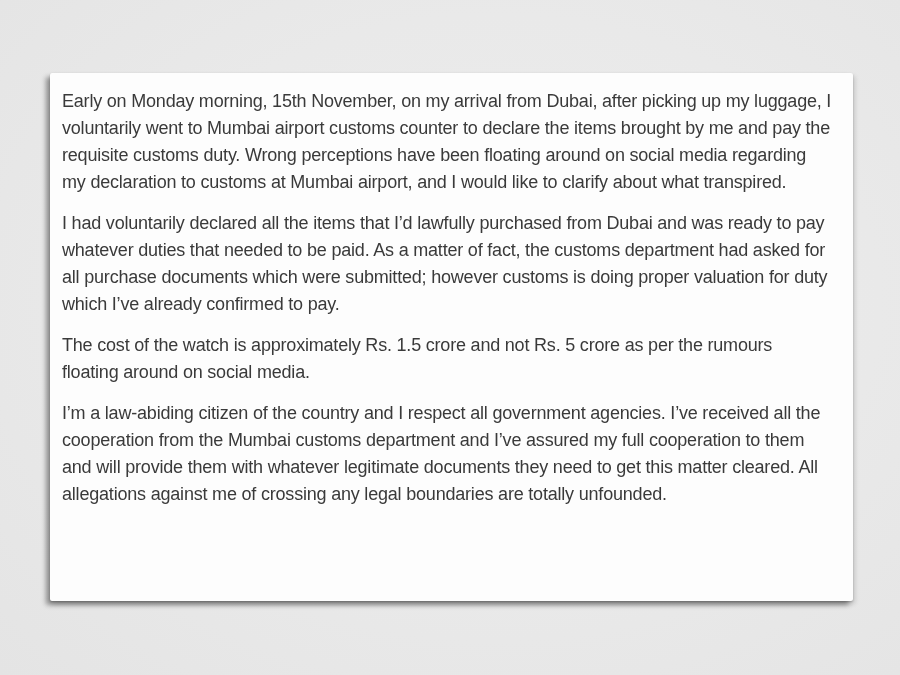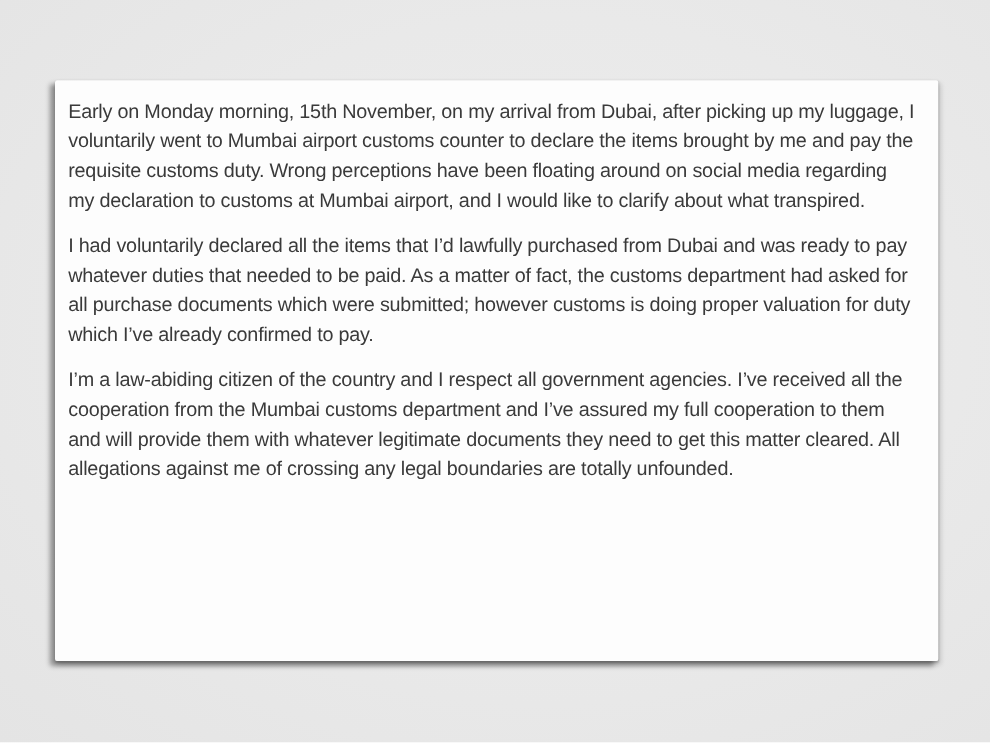--- a/index.html
+++ b/index.html
@@ -39,15 +39,16 @@
     text-align: left;
   }
 </style>
 </head>
 <body>
 
 <div class="page">
   <div class="card">
       <p>Early on Monday morning, 15th November, on my arrival from Dubai, after picking up my luggage, I voluntarily went to Mumbai airport customs counter to declare the items brought by me and pay the requisite customs duty. Wrong perceptions have been floating around on social media regarding my declaration to customs at Mumbai airport, and I would like to clarify about what transpired.</p>
       <p>I had voluntarily declared all the items that I’d lawfully purchased from Dubai and was ready to pay whatever duties that needed to be paid. As a matter of fact, the customs department had asked for all purchase documents which were submitted; however customs is doing proper valuation for duty which I’ve already confirmed to pay.</p>
+      <p>The cost of the watch is approximately Rs. 1.5 crore and not Rs. 5 crore as per the rumours floating around on social media.</p>
       <p>I’m a law-abiding citizen of the country and I respect all government agencies. I’ve received all the cooperation from the Mumbai customs department and I’ve assured my full cooperation to them and will provide them with whatever legitimate documents they need to get this matter cleared. All allegations against me of crossing any legal boundaries are totally unfounded.</p>
     </div>
 </div>
 
 </body></html>

